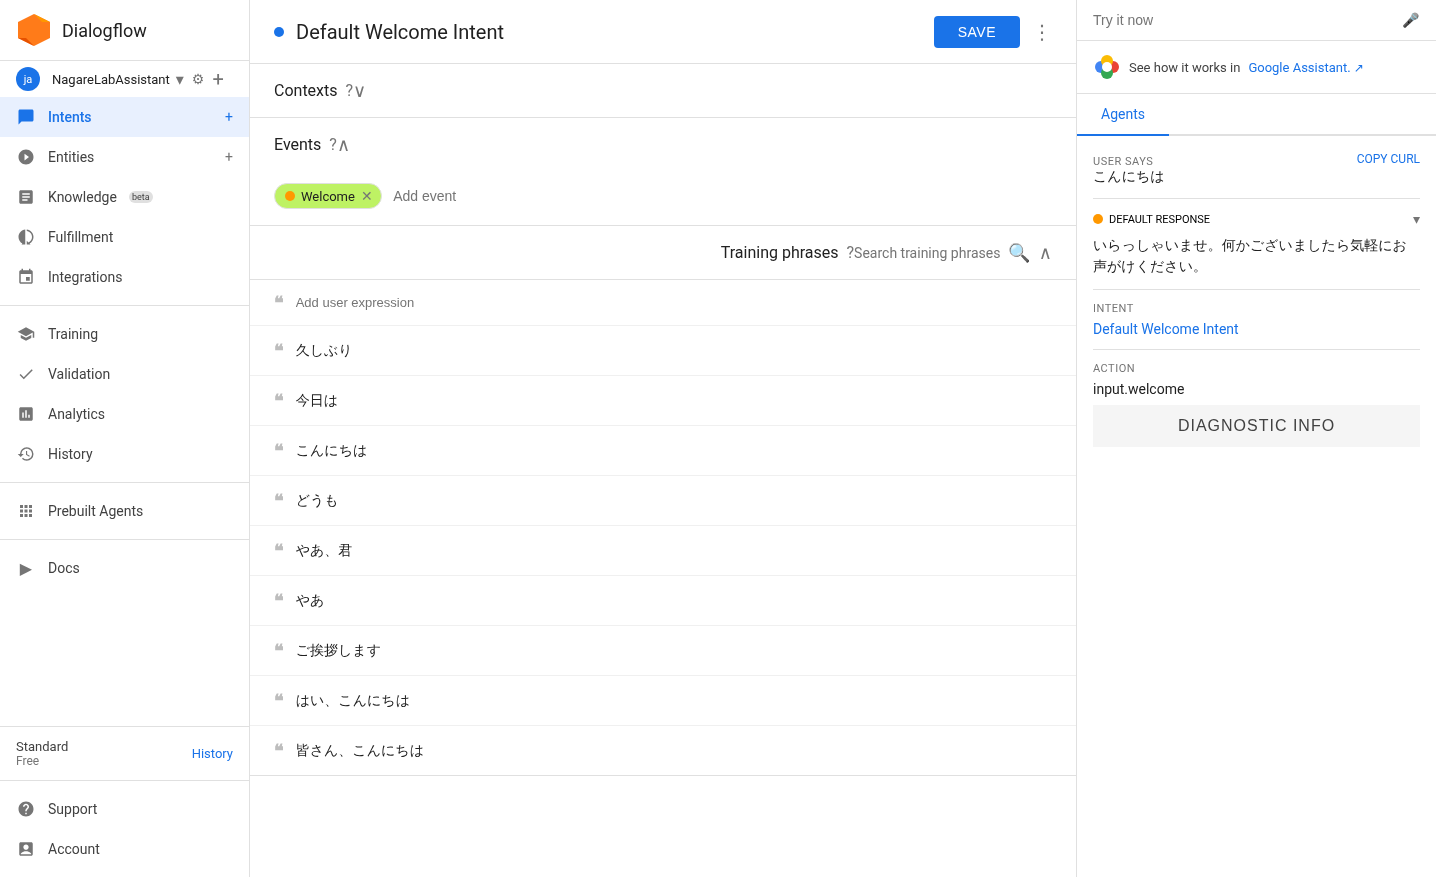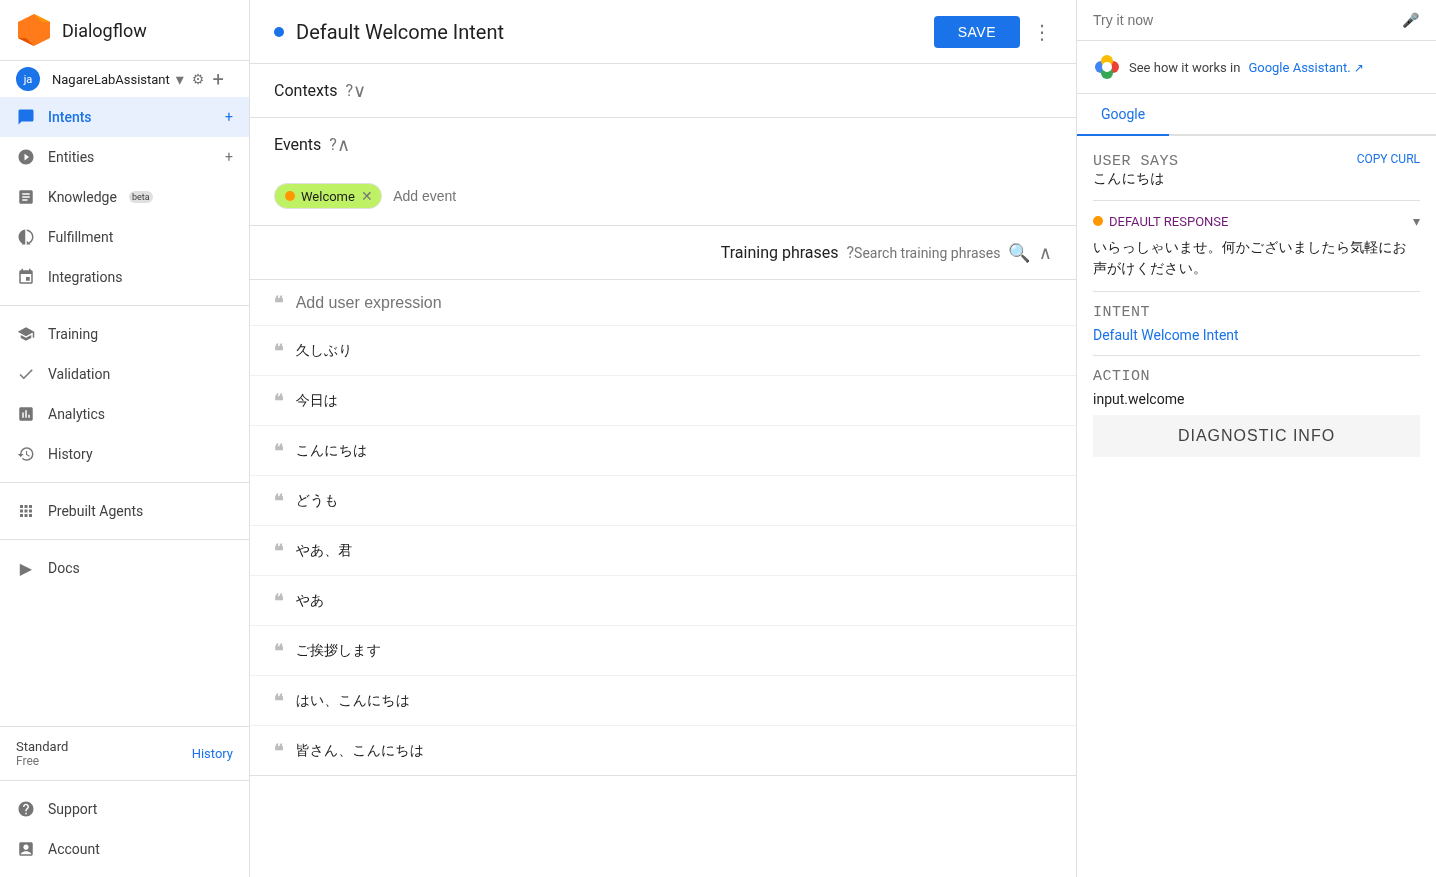--- a/index.html
+++ b/index.html
@@ -226,21 +226,21 @@
       align-items: center;
       padding: 12px 24px;
       border-top: 1px solid #f5f5f5;
       gap: 12px;
     }
     .phrase-input-row:first-child { border-top: 1px solid #e0e0e0; }
     .quote-icon { color: #bdbdbd; font-size: 18px; font-weight: bold; }
     .phrase-input {
       border: none;
       outline: none;
-      font-size: 16px;
+      font-size: 13px;
       color: #757575;
       width: 100%;
       background: transparent;
     }
     .phrase-row {
       display: flex;
       align-items: center;
       padding: 14px 24px;
       border-top: 1px solid #f0f0f0;
       gap: 12px;
@@ -298,36 +298,36 @@
       color: #757575;
       cursor: pointer;
       border-bottom: 2px solid transparent;
       margin-bottom: -2px;
     }
     .agent-tab.active {
       color: #1a73e8;
       border-bottom: 2px solid #1a73e8;
     }
     .response-section { padding: 16px; }
-    .label-sm { font-size: 15px; color: #757575; letter-spacing: 0.5px; text-transform: uppercase; margin-bottom: 6px; font-family: Liberation Mono, monospace; }
+    .label-sm { font-size: 11px; color: #757575; letter-spacing: 0.5px; text-transform: uppercase; margin-bottom: 6px; }
     .user-says-text { font-size: 14px; color: #212121; margin-bottom: 4px; }
     .copy-curl { font-size: 12px; color: #1a73e8; cursor: pointer; float: right; }
     .response-row {
       display: flex;
       align-items: center;
       justify-content: space-between;
       margin-bottom: 8px;
     }
     .response-label-row {
       display: flex;
       align-items: center;
       gap: 6px;
     }
     .response-dot { width: 10px; height: 10px; background: #ff9800; border-radius: 50%; }
-    .response-type { font-size: 13px; color: #701a75; }
+    .response-type { font-size: 11px; color: #000000; }
     .dropdown-arrow { color: #757575; font-size: 14px; cursor: pointer; }
     .response-text { font-size: 14px; color: #212121; line-height: 1.5; margin-bottom: 12px; }
     .divider-line { height: 1px; background: #e0e0e0; margin: 12px 0; }
     .intent-link { color: #1a73e8; cursor: pointer; font-size: 14px; }
     .action-text { font-size: 14px; color: #212121; }
     .diagnostic-btn {
       width: 100%;
       padding: 12px;
       background: #f5f5f5;
       border: none;
@@ -618,21 +618,21 @@
       <circle cx="14" cy="14" r="5" fill="white"></circle>
     </svg>
     <span class="ga-text">See how it works in</span>
     <span class="ga-link">
       <span>Google Assistant.</span>
       <span style="font-size:12px;"> ↗</span>
     </span>
   </div>
 
   <div class="agent-tabs">
-    <div class="agent-tab active">Google</div>
+    <div class="agent-tab active">Agents</div>
   </div>
 
   <div class="response-section">
     
     <div class="clearfix">
       <span class="label-sm">USER SAYS</span>
       <span class="copy-curl">COPY CURL</span>
     </div>
     <div class="user-says-text">こんにちは</div>
 

